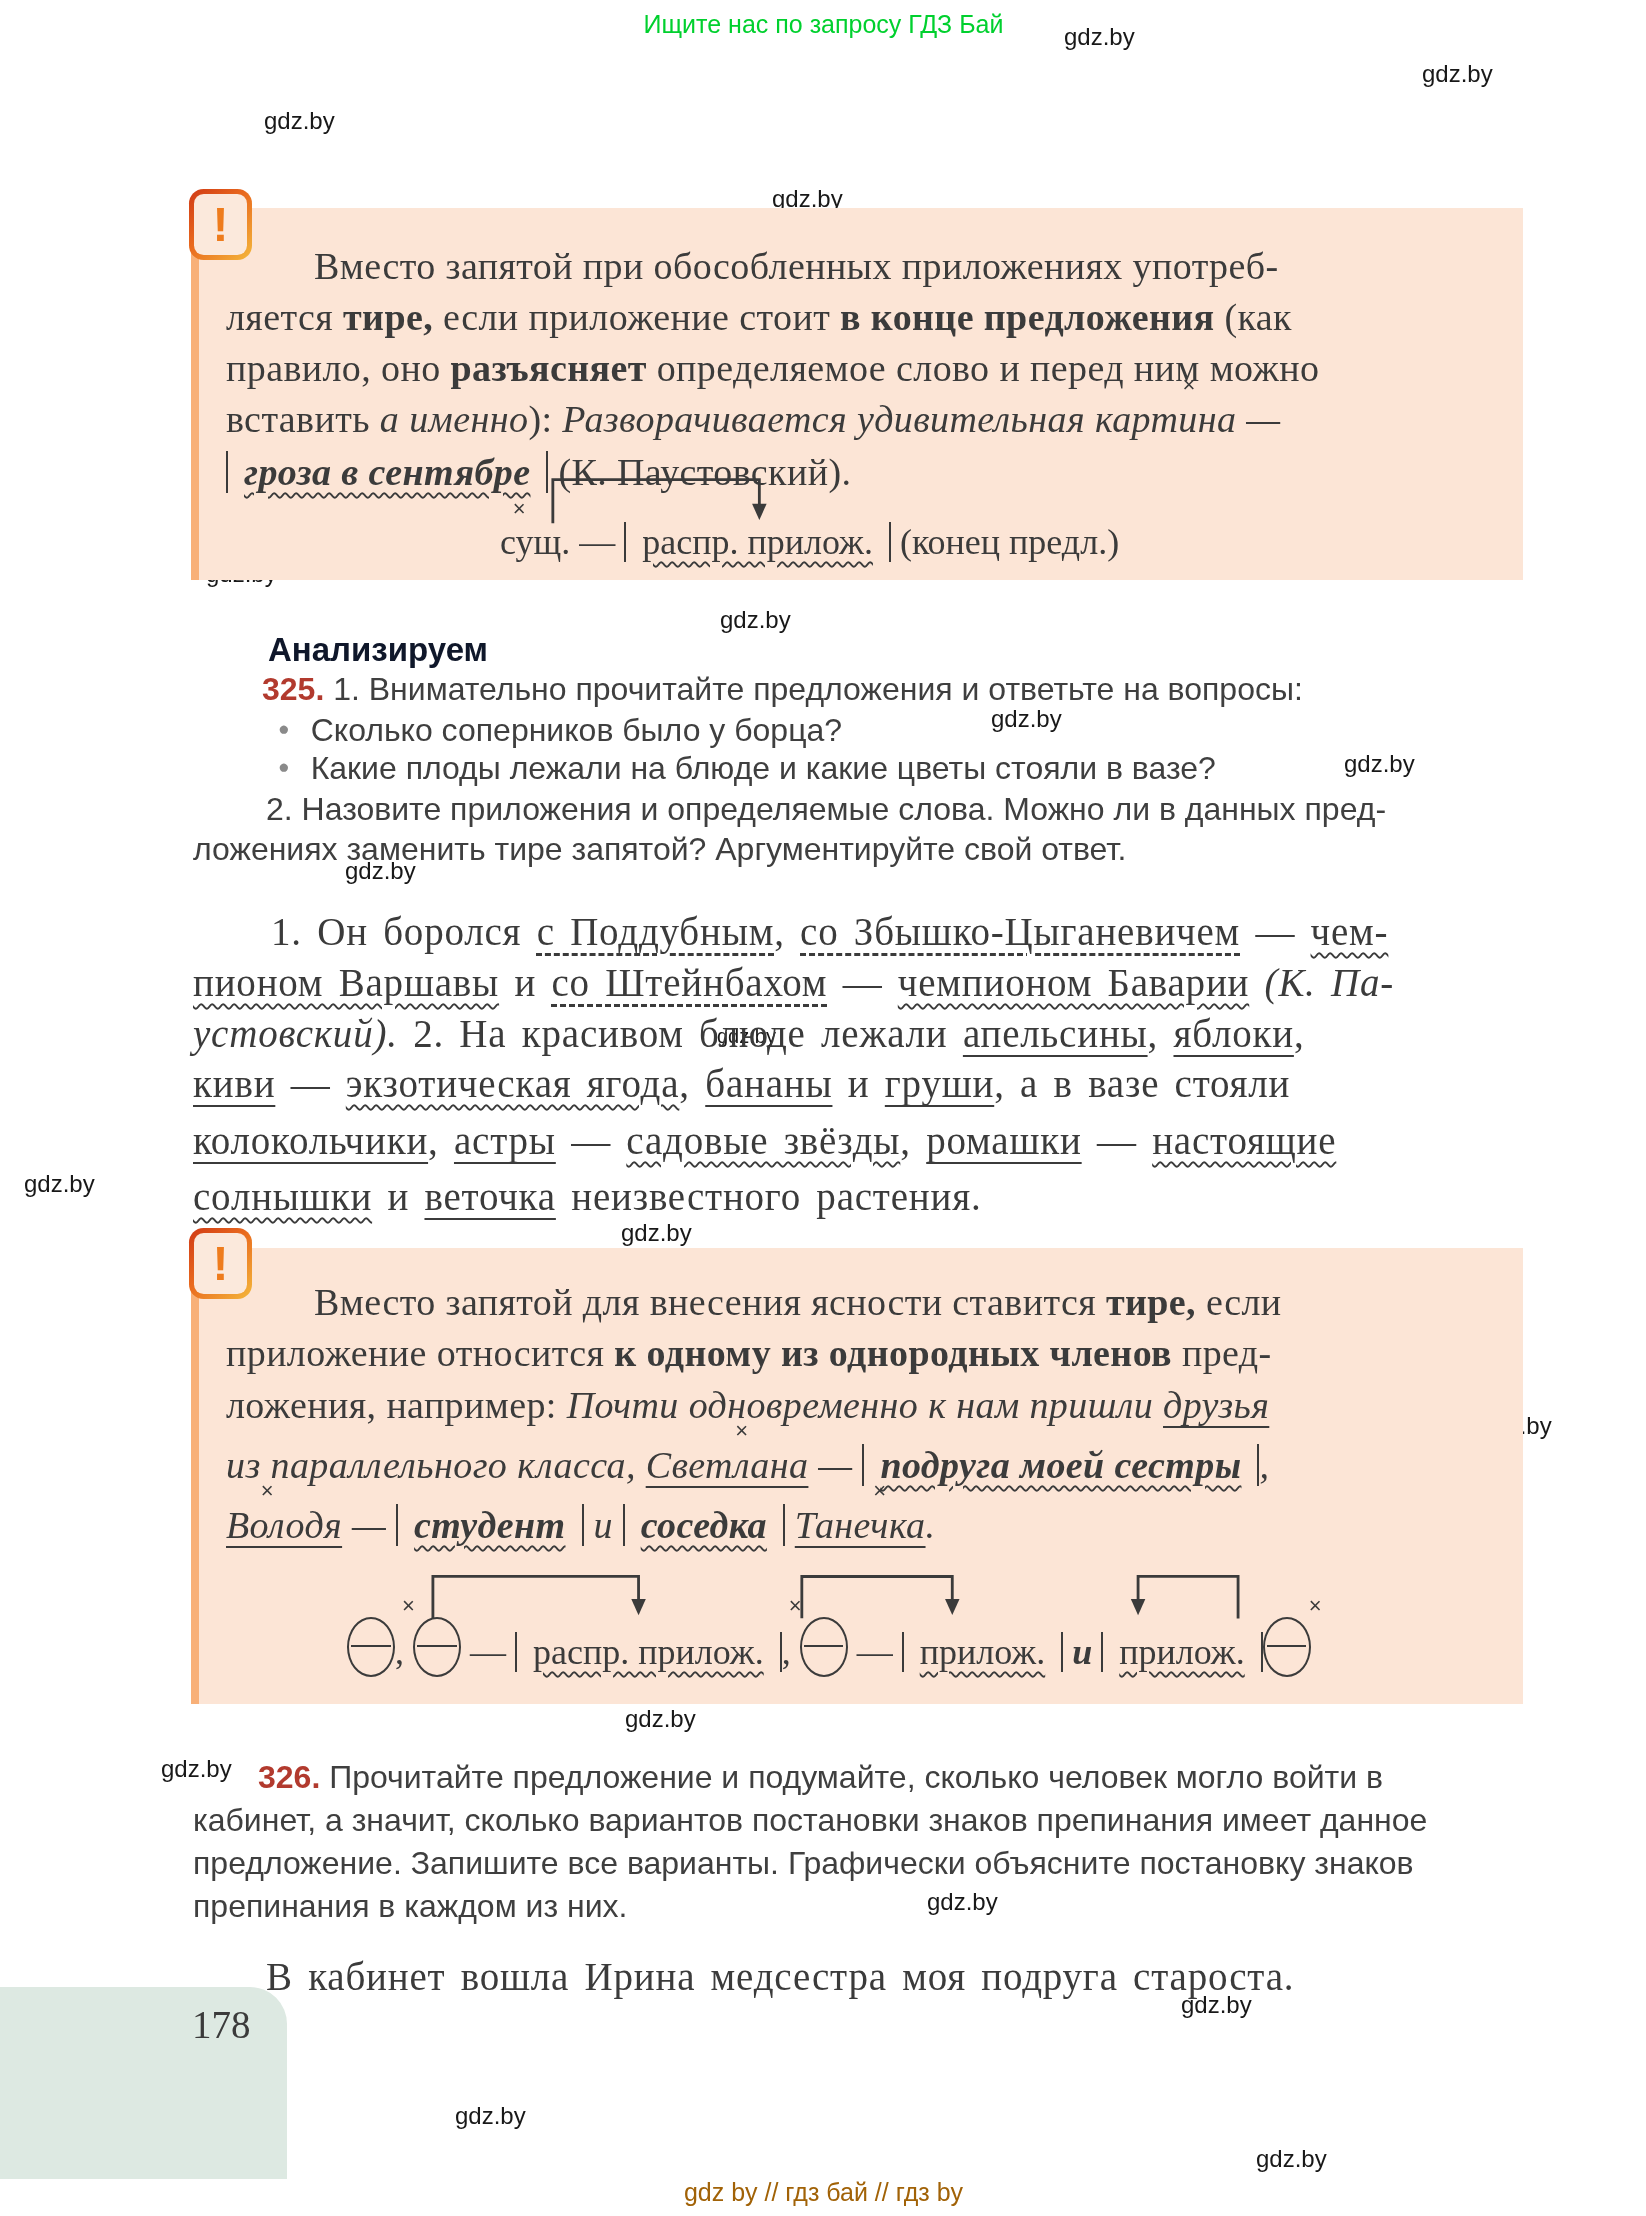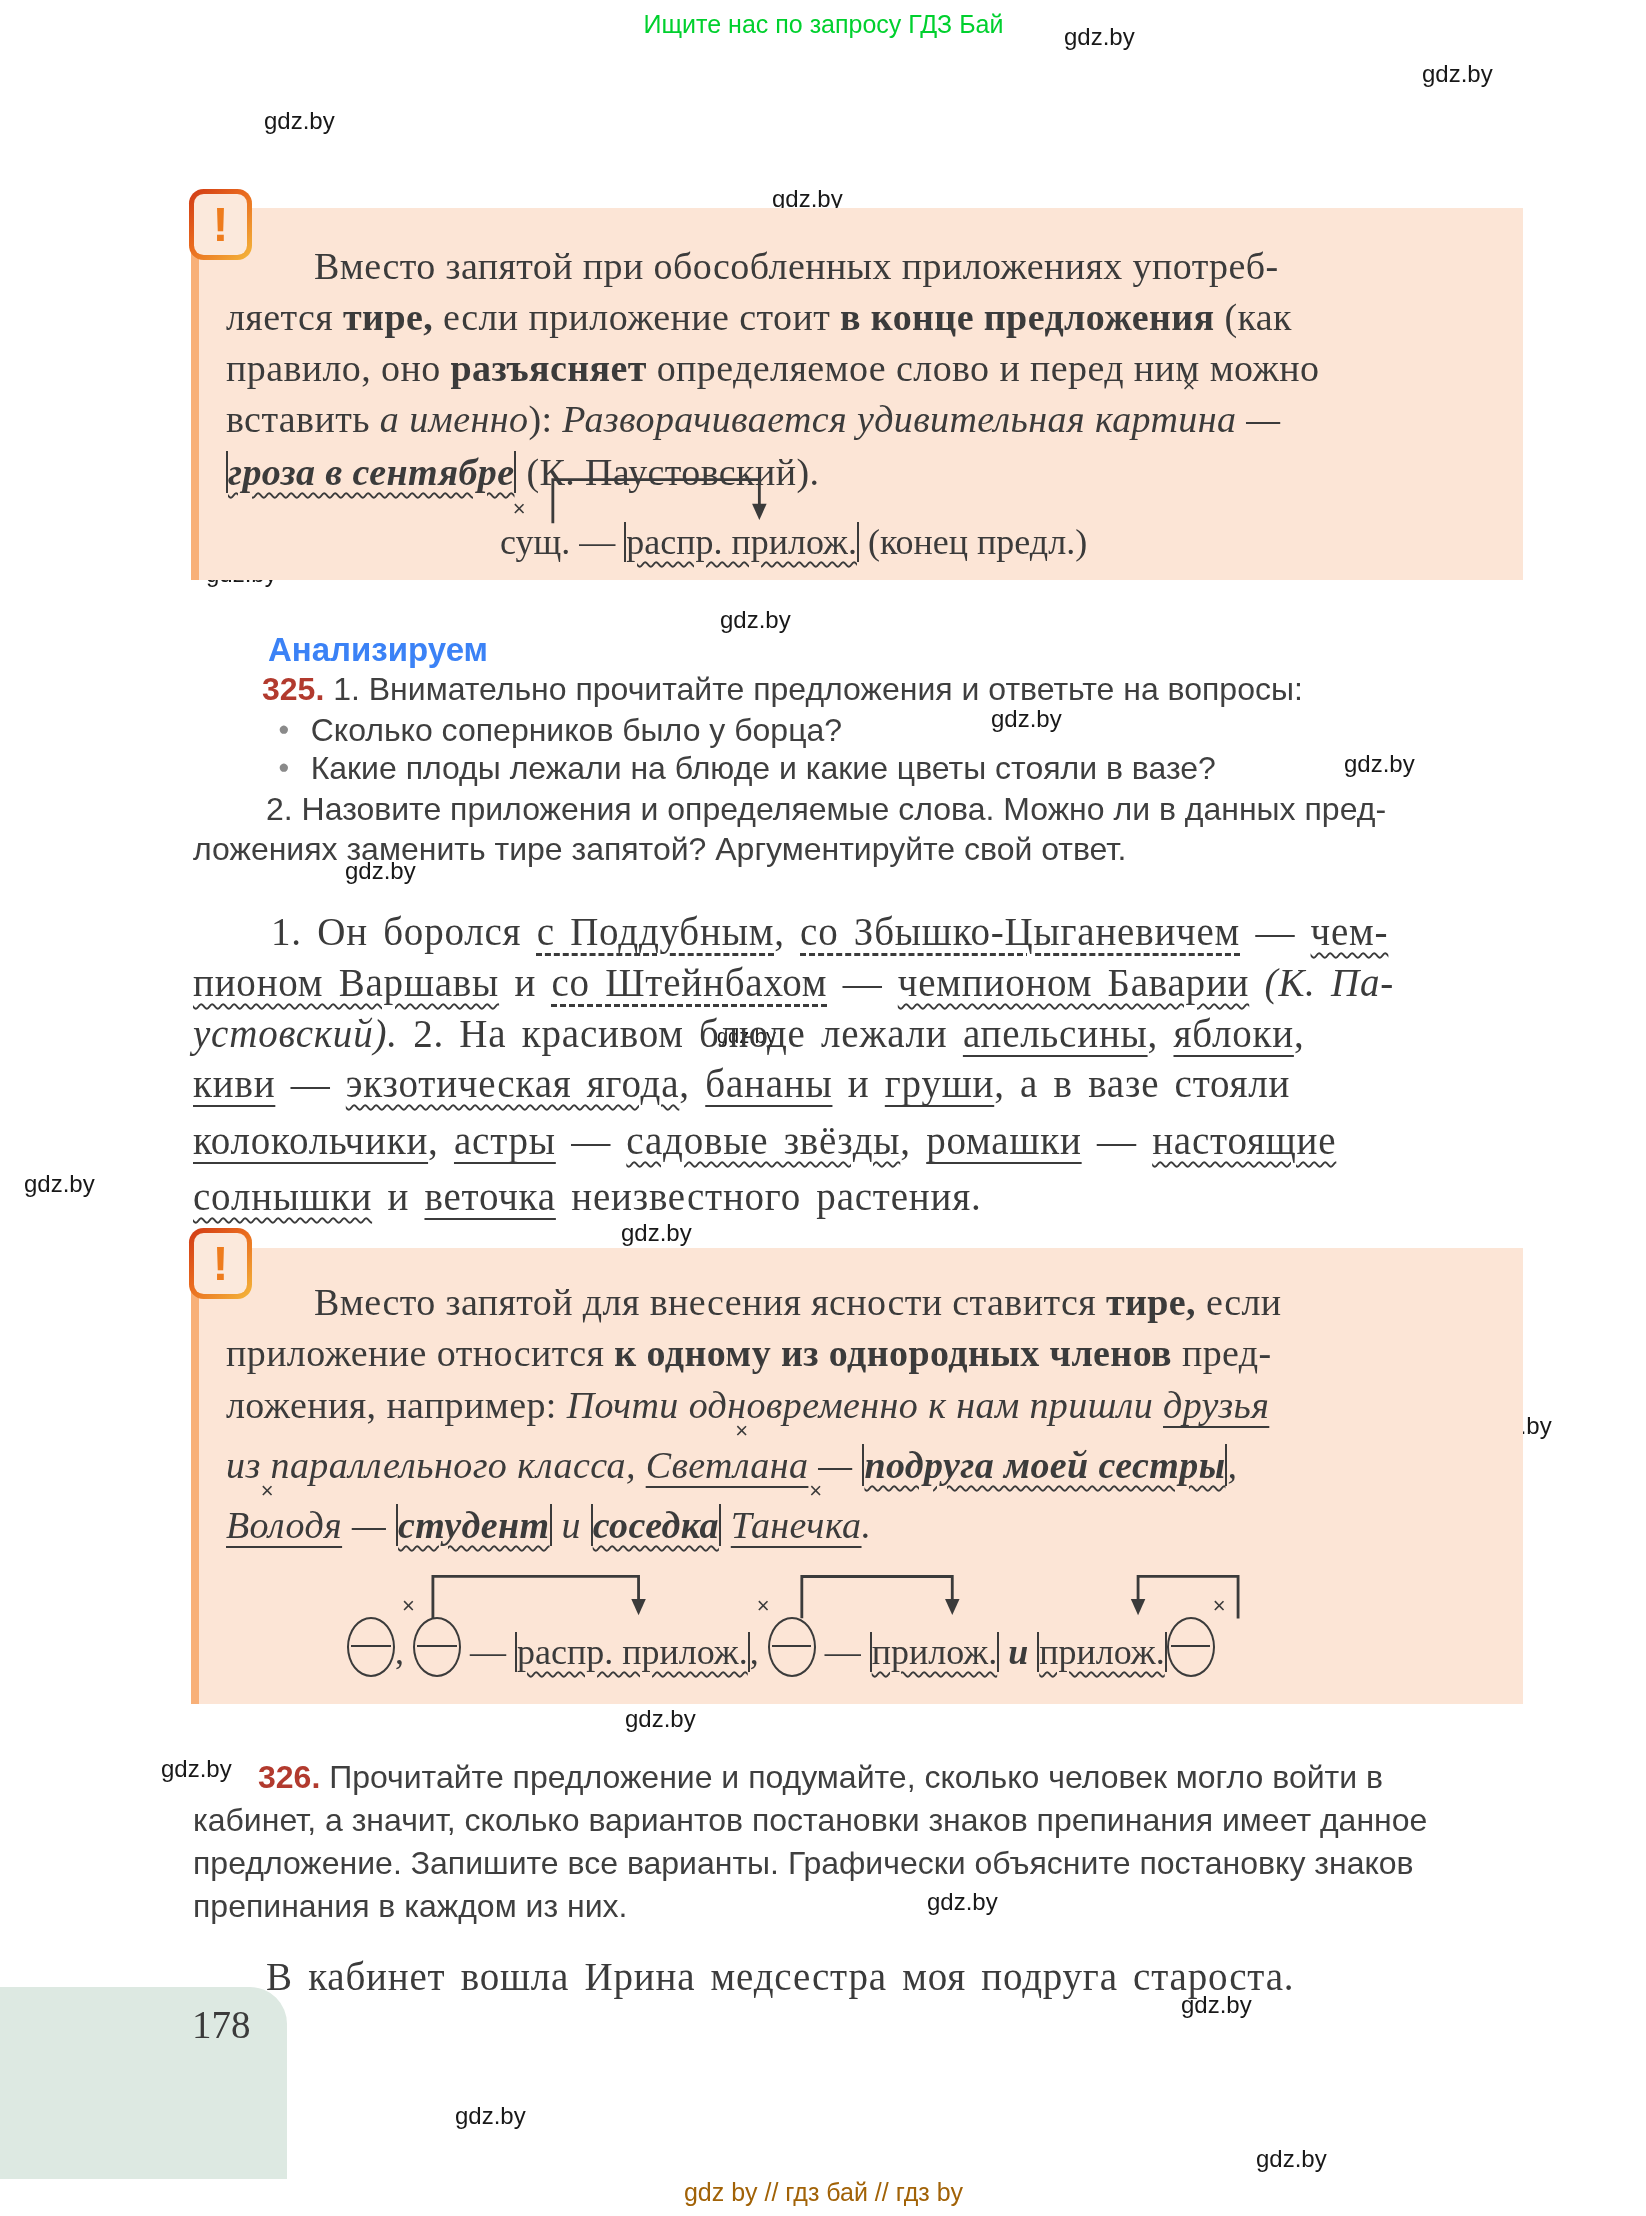--- a/index.html
+++ b/index.html
@@ -20,31 +20,31 @@
   .alert-icon .bang{color:#ee7c1d;font-family:"Liberation Sans",sans-serif;font-weight:bold;font-size:48px;line-height:1;}
   .line{position:absolute;white-space:nowrap;z-index:2;}
   .line.serif{font-size:38px;letter-spacing:0.4px;}
   .line.serif48{font-size:39px;letter-spacing:0.8px;word-spacing:4.8px;}
   .line.sans{font-family:"Liberation Sans",sans-serif;font-size:32px;color:#3f3f3f;}
   .seg.b{font-weight:bold;}
   .seg.i{font-style:italic;}
   .seg.u{text-decoration:underline;text-decoration-style:solid;text-decoration-thickness:2.4px;text-underline-offset:8px;}
   .seg.w{text-decoration:underline;text-decoration-style:wavy;text-decoration-thickness:2px;text-underline-offset:7.3px;}
   .seg.d{text-decoration:underline;text-decoration-style:dashed;text-decoration-thickness:2.8px;text-underline-offset:8px;}
-  .seg.bars{border-left:2.4px solid #3b3b3b;border-right:2.4px solid #3b3b3b;padding:0 0;}
+  .seg.bars{border-left:2.4px solid #3b3b3b;border-right:2.4px solid #3b3b3b;padding:0 16px;}
   .seg.num{color:#b23a2e;font-weight:bold;}
   .seg.dot{color:#8a8a8a;font-size:19.3px;vertical-align:6.4px;margin-right:21px;}
   .seg.rel{position:relative;}
   .xmark{position:absolute;top:-26px;left:45%;font-family:"Liberation Sans",sans-serif;
          font-size:22px;font-style:normal;font-weight:normal;color:#3b3b3b;}
   .circle{display:inline-block;width:44px;height:56px;border:2.8px solid #3b3b3b;border-radius:50%;
           vertical-align:-13px;position:relative;}
   .circle::after{content:"";position:absolute;left:2.4px;right:2.4px;top:50%;margin-top:-1.6px;border-top:2.8px solid #3b3b3b;}
   .heading{position:absolute;left:268px;top:631px;font-family:"Liberation Sans",sans-serif;
-           font-weight:bold;font-size:33px;color:#3b82f6;z-index:2;}
+           font-weight:bold;font-size:33px;color:#0f172a;z-index:2;}
   .diagram{position:absolute;white-space:nowrap;font-size:36px;color:#3b3b3b;z-index:2;}
   #diagram1{left:500px;top:521px;} #diagram2{left:347px;top:1617px;}
   .arc{position:absolute;overflow:visible;}
   .arc path{fill:none;stroke:#3b3b3b;stroke-width:3.5px;}
   .arc polygon{fill:#3b3b3b;}
   .pagenum-box{position:absolute;left:0;top:1987px;width:287px;height:192px;background:#dde9e2;border-radius:0 37px 0 0;z-index:1;}
   .pagenum{position:absolute;left:192px;top:14.5px;font-size:39px;color:#3b3b3b;}
   .footer{position:absolute;left:0;right:0;top:2178px;text-align:center;
           font-family:"Liberation Sans",sans-serif;font-size:25px;color:#a16207;z-index:2;}
 </style>

